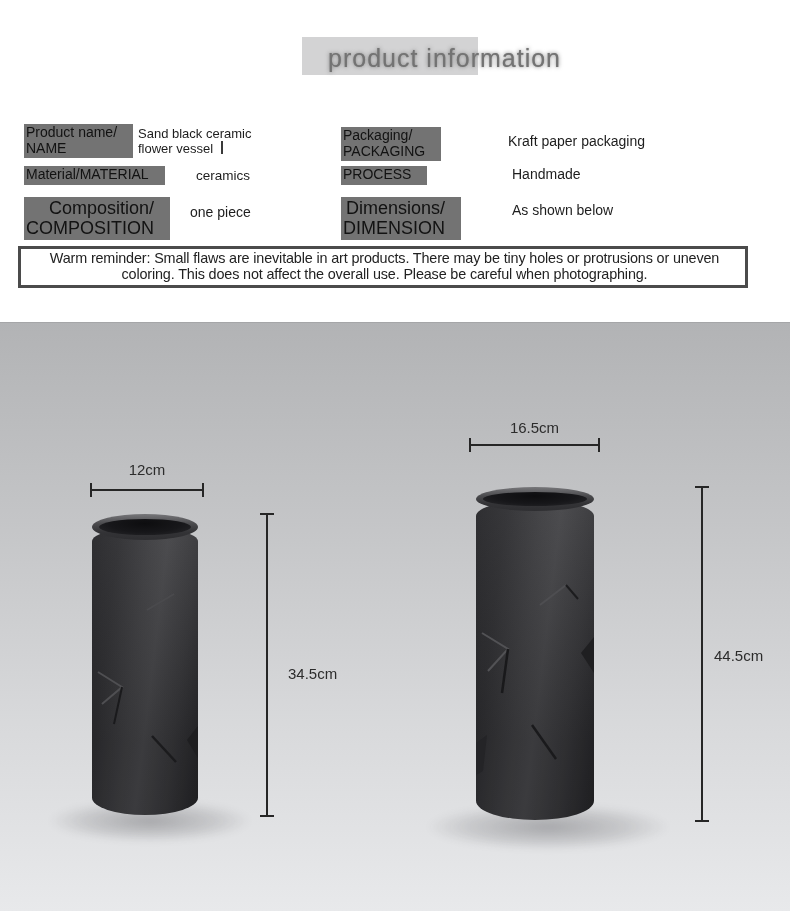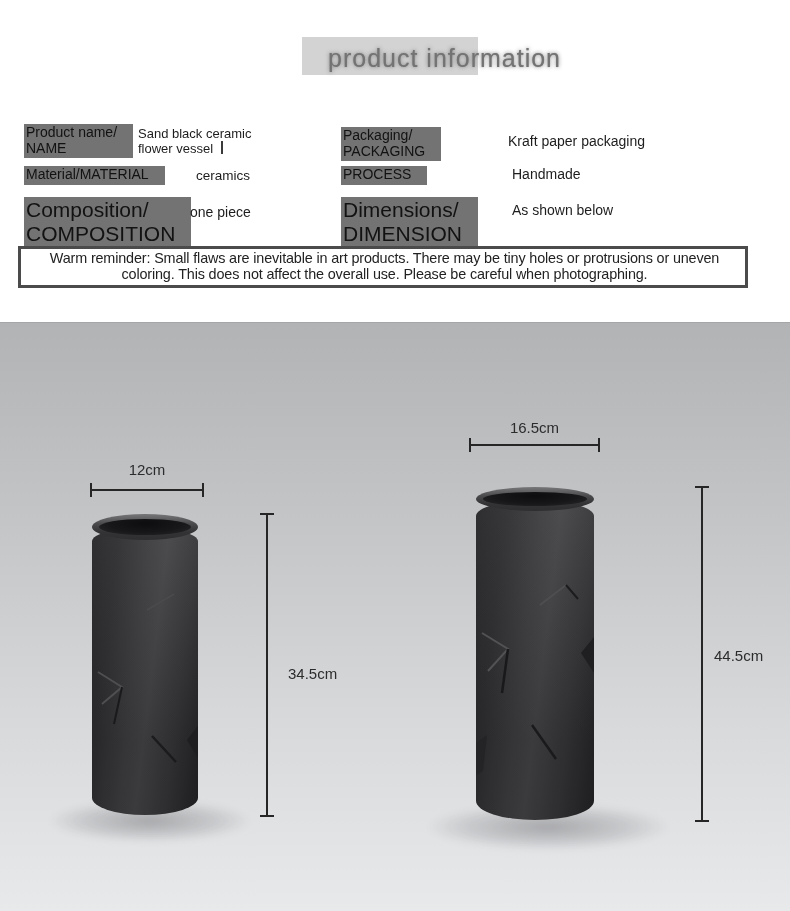--- a/index.html
+++ b/index.html
@@ -20,21 +20,21 @@
   .header-title{
     position:absolute;left:328px;top:44px;font-size:25px;letter-spacing:1px;white-space:nowrap;
     color:#737373;text-shadow:0 0 4px rgba(122,122,122,.95),0 0 1px rgba(150,150,150,.75);
   }
 
   
   .spec-label{
     position:absolute;font-size:14px;line-height:1.12;color:#121212;
     background:#737373;padding:1px 16px 2px 2px;
   }
-  .spec-label.lg{font-size:21px;}
+  .spec-label.lg{font-size:18px;text-align:right;}
   .spec-value{position:absolute;font-size:14px;line-height:1.15;color:#1d1d1d;}
   .caret{position:absolute;left:221px;top:141px;width:2px;height:13px;background:#3a3a3a;}
 
   
   .reminder{
     position:absolute;left:18px;top:246px;width:730px;box-sizing:border-box;
     border:3px solid var(--reminder-border);background:#ffffff;padding:2px 0 3px 3px;text-align:center;
   }
   .reminder-text{font-size:14.4px;line-height:1.08;color:#222222;letter-spacing:-0.15px;}
 

